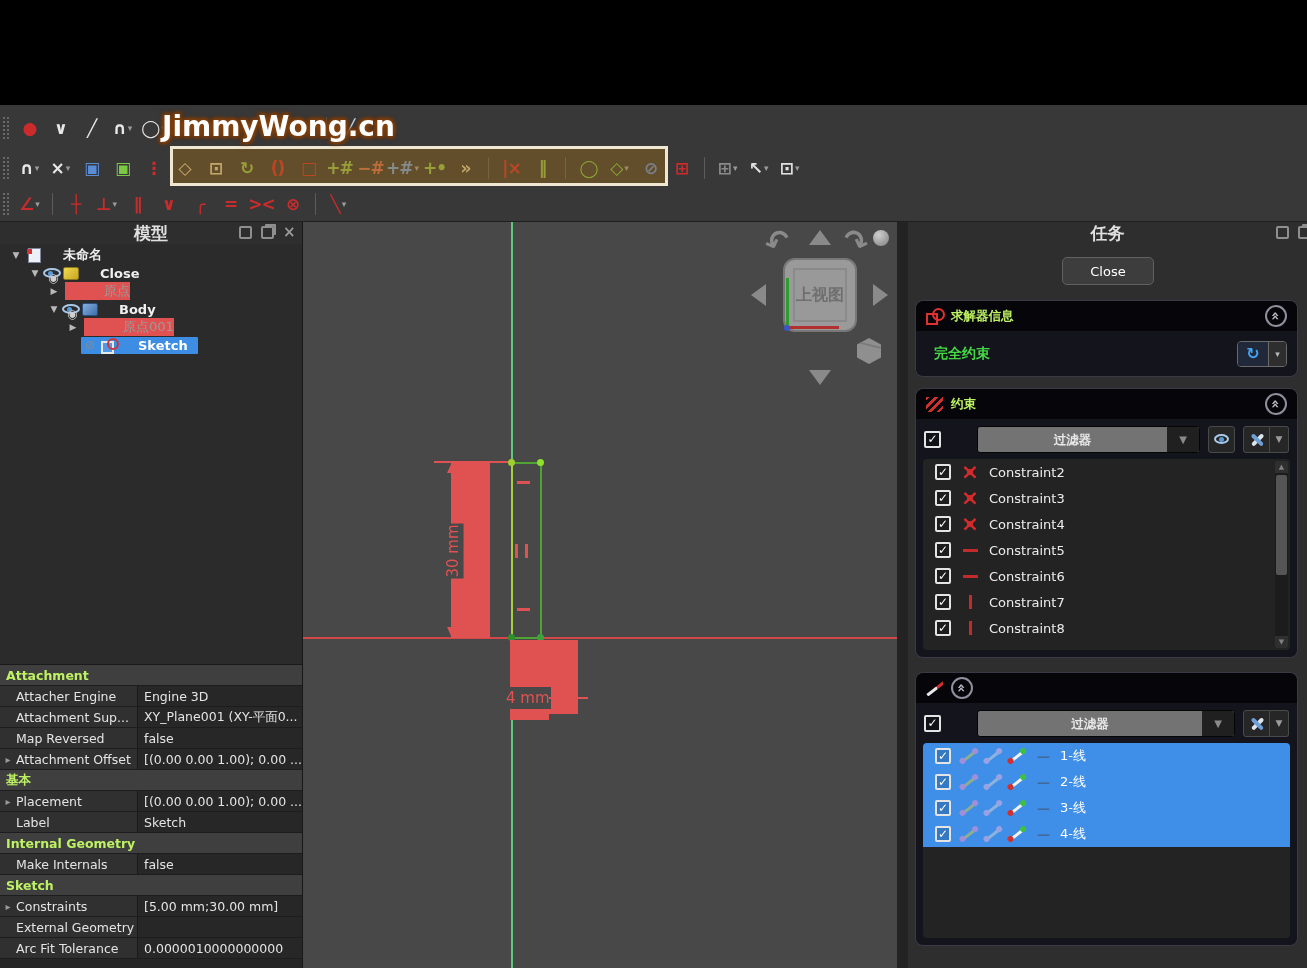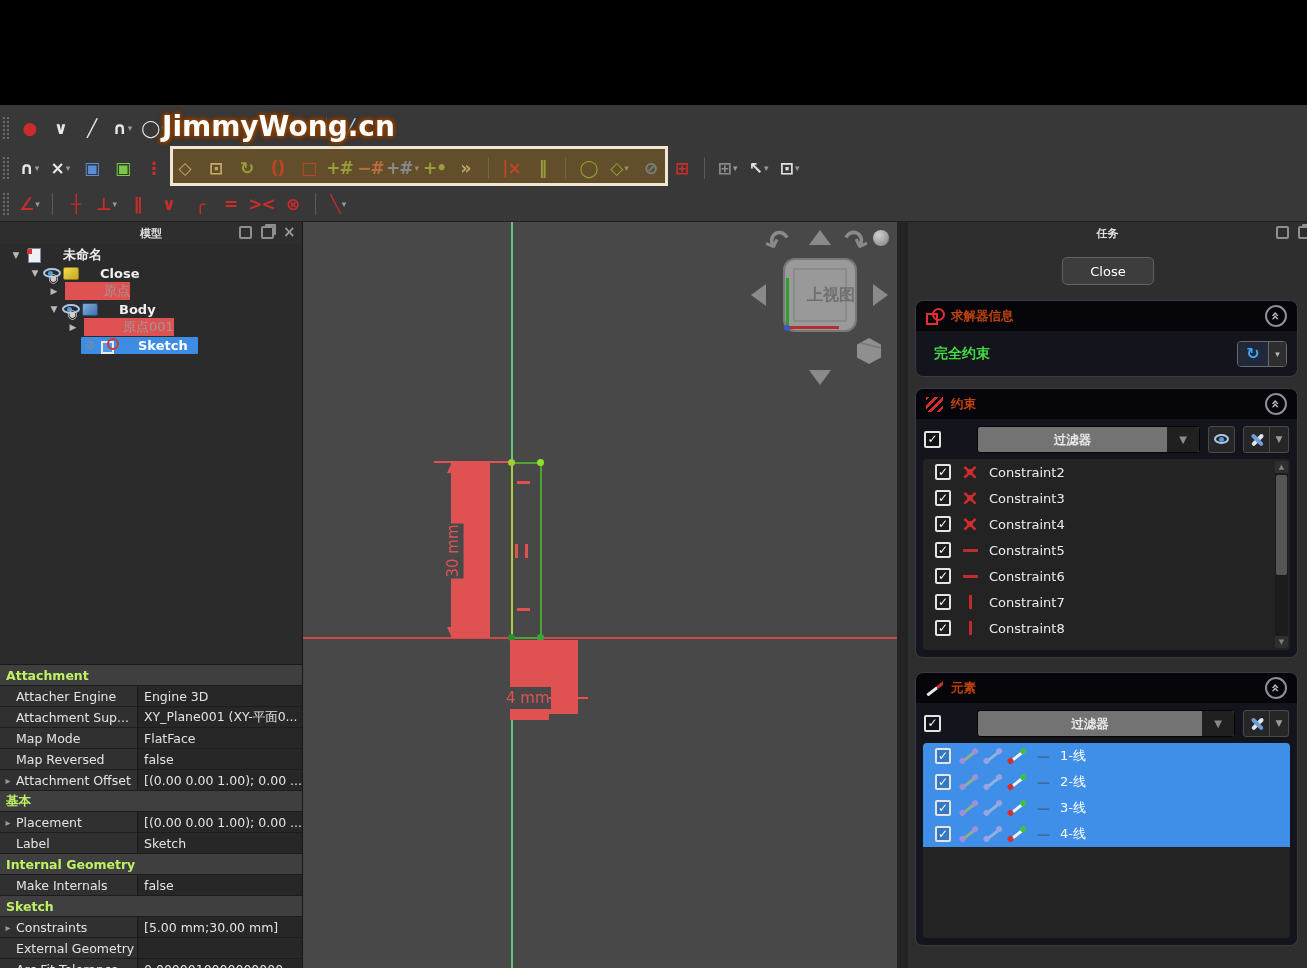--- a/index.html
+++ b/index.html
@@ -23,21 +23,21 @@
   .hlbox{position:absolute;left:170px;top:146px;width:498px;height:40px;border:3px solid #efe7d2;background:rgba(166,113,26,.40);z-index:8;pointer-events:none;}
   .watermark{position:absolute;left:162px;top:110px;z-index:10;font-size:28px;font-weight:bold;color:#fff;letter-spacing:0;
     text-shadow:0 0 2px #7a3c10,0 0 4px #8a4a14,0 0 6px #8a4a14,2px 2px 3px #6b3208,-2px -2px 3px #6b3208,2px -2px 3px #6b3208,-2px 2px 3px #6b3208;}
 
   
   .main{position:absolute;left:0;top:222px;right:0;bottom:0;background:#232323;}
 
   
   .left-dock{position:absolute;left:0;top:0;width:303px;height:100%;background:#2e2e2e;border-right:1px solid #171717;}
   .dock-header{position:relative;height:22px;display:flex;align-items:center;justify-content:center;}
-  .dock-title{font-size:11px;font-weight:bold;color:#e0e0e0;}
+  .dock-title{font-size:17px;font-weight:bold;color:#e0e0e0;}
   .winbtns{position:absolute;right:6px;top:4px;display:flex;gap:9px;}
   .wbtn{width:13px;height:13px;border:2px solid #8f8f8f;border-radius:2px;position:relative;}
   .wbtn.float{border-color:#8f8f8f;box-shadow:3px -3px 0 -1px #8f8f8f;}
   .wbtn.close{border:none;color:#9a9a9a;font-size:15px;font-weight:bold;line-height:13px;}
 
   
   .tree{position:absolute;left:0;top:22px;width:100%;height:420px;background:#2b2b2b;overflow:hidden;padding-top:2px;}
   .trow{height:18px;display:flex;align-items:center;font-size:13px;color:#d8d8d8;}
   .texp{width:16px;font-size:9px;color:#b8b8b8;text-align:center;flex:0 0 16px;}
   .tsel{display:inline-flex;align-items:center;height:17px;padding-right:10px;border-radius:1px;}
@@ -80,41 +80,41 @@
   .vtx.bl{left:205px;top:412px;background:#2f8f2f;}
   .vtx.br{left:234px;top:412px;background:#3da23d;}
   .tick{position:absolute;background:#e05252;}
   
   .dim{position:absolute;background:#e05252;padding-left:39px;}
   .dim-label{position:absolute;color:#e05252;font-size:15px;background:#484848;padding:2px 1px;white-space:nowrap;}
   .arrow{position:absolute;width:0;height:0;border-style:solid;}
   .dim-v-label{transform:rotate(-90deg);transform-origin:center;}
   
   .navcube{position:absolute;left:440px;top:0;width:154px;height:170px;}
-  .nc-face{position:absolute;left:40px;top:36px;width:74px;height:74px;background:#9a9a9a;border:2px solid #787878;border-radius:12px;display:flex;align-items:center;justify-content:flex-end;}
+  .nc-face{position:absolute;left:40px;top:36px;width:74px;height:74px;background:#9a9a9a;border:2px solid #787878;border-radius:12px;display:flex;align-items:center;justify-content:center;}
   .nc-face::before{content:"";position:absolute;inset:8px;border:2px solid #8a8a8a;background:#999;}
   .nc-face span{position:relative;color:#6f6f6f;font-size:16px;font-weight:bold;z-index:1;}
   .nc-tri{position:absolute;width:0;height:0;border-style:solid;}
   .nc-arc{position:absolute;color:#8a8a8a;font-size:30px;font-weight:bold;}
   .nc-sphere{position:absolute;left:130px;top:8px;width:16px;height:16px;border-radius:50%;background:radial-gradient(circle at 35% 30%,#cfcfcf,#7e7e7e);}
   .nc-minicube{position:absolute;left:114px;top:116px;width:24px;height:26px;background:#8f8f8f;clip-path:polygon(50% 0,100% 25%,100% 75%,50% 100%,0 75%,0 25%);}
   .nc-minicube::before{content:"";position:absolute;left:0;top:6px;width:24px;height:2px;background:#7a7a7a;transform:rotate(14deg);}
   .nc-ax-g{position:absolute;left:43px;top:56px;width:3px;height:48px;background:#2d9e2d;}
   .nc-ax-r{position:absolute;left:46px;top:104px;width:50px;height:3px;background:#b33030;}
   .nc-ax-dot{position:absolute;left:41px;top:103px;width:6px;height:6px;background:#3a56c8;border-radius:50%;}
 
   
   .right-dock{position:absolute;left:908px;top:0;right:0;height:100%;background:#2e2e2e;}
   .close-btn{position:absolute;left:154px;top:35px;width:92px;height:28px;background:#3d3d3d;border:1px solid #616161;border-radius:5px;color:#fff;font-size:13px;display:flex;align-items:center;justify-content:center;}
   .section{position:absolute;left:7px;right:9px;background:#14141d;border:1px solid #3a3a46;border-radius:8px;}
   #sec-solver{top:78px;height:77px;}
   #sec-constraints{top:166px;height:270px;}
   #sec-elements{top:450px;height:274px;}
   .sec-h{height:30px;display:flex;align-items:center;gap:8px;padding:0 10px;background:#06060a;border-radius:8px 8px 0 0;}
-  .sec-title{flex:1;font-size:12.5px;font-weight:bold;color:#c2410c;}
+  .sec-title{flex:1;font-size:12.5px;font-weight:bold;color:#bef264;}
   .chev{width:22px;height:22px;border:2px solid #8f8f9e;border-radius:50%;color:#b8b8c4;display:flex;align-items:center;justify-content:center;}
   .chev::before{content:"«";display:block;transform:rotate(90deg);font-size:14px;font-weight:bold;line-height:1;}
   .si-solver{position:relative;width:17px;height:16px;}
   .si-solver::before{content:"";position:absolute;left:0;top:5px;width:8px;height:8px;border:2px solid #e03030;}
   .si-solver::after{content:"";position:absolute;left:6px;top:0;width:9px;height:9px;border:2px solid #e03030;border-radius:50%;}
   .si-hatch{width:17px;height:15px;background:repeating-linear-gradient(135deg,#d03030 0 2.5px,transparent 2.5px 6px);}
   .si-line{position:relative;width:17px;height:15px;overflow:hidden;}
   .si-line::before{content:"";position:absolute;left:-1px;top:6px;width:22px;height:3px;background:linear-gradient(90deg,#e8e8e8 55%,#d03030 55%);transform:rotate(-38deg);}
   .solver-body{position:absolute;left:0;right:0;top:30px;bottom:0;display:flex;align-items:center;padding:0 10px;}
   .solver-status{flex:1;font-size:14px;font-weight:bold;color:#45d945;padding-left:8px;}
@@ -520,27 +520,20 @@
           </div>
 
           <div class="prow row">
             <div class="plabel">
               <span class="pexp"></span>
               <span>Attachment Sup...</span>
             </div>
             <div class="pvalue">XY_Plane001 (XY-平面0...</div>
           </div>
 
-          <div class="prow row">
-            <div class="plabel">
-              <span class="pexp"></span>
-              <span>Map Mode</span>
-            </div>
-            <div class="pvalue">FlatFace</div>
-          </div>
 
           <div class="prow row">
             <div class="plabel">
               <span class="pexp"></span>
               <span>Map Reversed</span>
             </div>
             <div class="pvalue">false</div>
           </div>
 
           <div class="prow row">
@@ -767,21 +760,20 @@
             <span class="sb-arrow up">▲</span>
             <span class="sb-thumb"></span>
             <span class="sb-arrow down">▼</span>
           </div>
         </div>
       </div>
 
       <div class="section" id="sec-elements">
         <div class="sec-h">
           <span class="si-line"></span>
-          <span class="sec-title">元素</span>
           <span class="chev"></span>
         </div>
         <div class="filter-row">
           <span class="cbox"></span>
           <span class="combo">
             <span class="combo-label">过滤器</span>
             <span class="combo-dd">▼</span>
           </span>
           <span class="sqbtn" style="border-radius:3px 0 0 3px;">
               <span class="wrench"></span>

